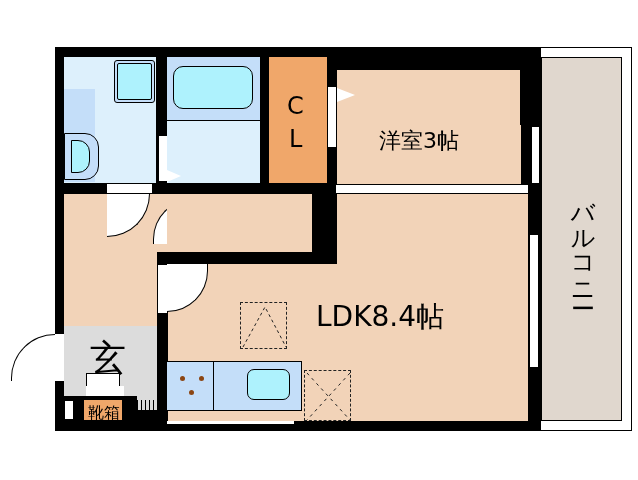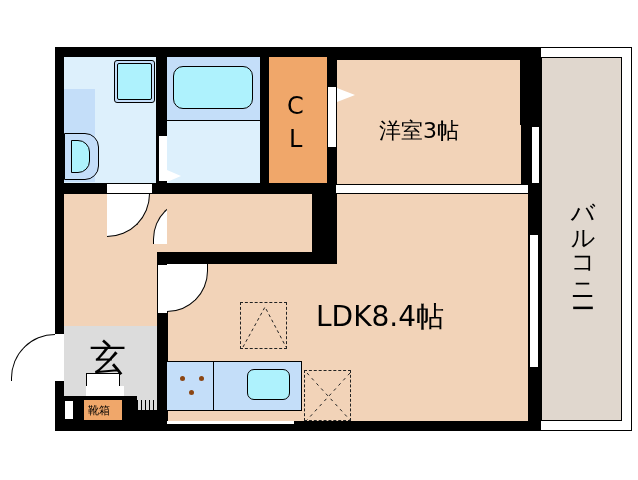--- a/index.html
+++ b/index.html
@@ -44,21 +44,21 @@
 <div class="abs room-wet2" style="left:167px;top:57px;width:93px;height:64px;border-bottom:1px solid #000;"></div>
 <div class="abs fixture" style="left:173px;top:66px;width:80px;height:43px;background:#aef2fd;border-radius:10px;"></div>
 <div class="abs white" style="left:159px;top:136px;width:8px;height:45px;"></div>
 <div class="abs" style="left:167px;top:170px;width:0;height:0;border-top:6px solid transparent;border-bottom:6px solid transparent;border-left:14px solid #fff;"></div>
 
 <div class="abs closet" style="left:269px;top:57px;width:58px;height:126px;">
   <div class="abs label" style="left:18px;top:35px;font-size:24px;">C</div>
   <div class="abs label" style="left:20px;top:68px;font-size:24px;">L</div>
 </div>
 
-<div class="abs room-wood" style="left:337px;top:60px;width:184px;height:140px;">
+<div class="abs room-wood" style="left:337px;top:70px;width:184px;height:140px;">
   <div class="abs label" style="left:42px;top:56px;font-size:22px;">洋室3帖</div>
 </div>
 <div class="abs wall" style="left:520px;top:57px;width:10px;height:68px;"></div>
 <div class="abs white" style="left:328px;top:87px;width:8px;height:60px;"></div>
 <div class="abs" style="left:337px;top:88px;width:0;height:0;border-top:7px solid transparent;border-bottom:7px solid transparent;border-left:18px solid #fff;"></div>
 <div class="abs white" style="left:531px;top:126px;width:9px;height:58px;border:1px solid #000;"></div>
 
 <div class="abs white" style="left:336px;top:184px;width:192px;height:10px;border-top:1px solid #000;border-bottom:1px solid #000;"></div>
 
 <div class="abs room-wood" style="left:64px;top:194px;width:103px;height:132px;"></div>
@@ -105,19 +105,19 @@
 <div class="abs white" style="left:167px;top:421px;width:127px;height:3px;"></div>
 
 <div class="abs white" style="left:529px;top:234px;width:10px;height:134px;border:1px solid #000;"></div>
 
 <div class="abs genkan" style="left:64px;top:326px;width:93px;height:84px;"></div>
 <div class="abs label" style="left:90px;top:334px;font-size:36px;">玄</div>
 <div class="abs white fixture" style="left:86px;top:373px;width:34px;height:13px;border-bottom:none;"></div>
 <div class="abs white" style="left:86px;top:386px;width:38px;height:10px;"></div>
 <div class="abs wall" style="left:64px;top:396px;width:73px;height:26px;"></div>
 <div class="abs closet" style="left:84px;top:400px;width:38px;height:20px;">
-  <span class="abs label" style="left:4px;top:3px;font-size:11px;">靴箱</span>
+  <span class="abs label" style="left:4px;top:3px;font-size:16px;">靴箱</span>
 </div>
 <div class="abs white" style="left:65px;top:401px;width:8px;height:18px;"></div>
 <div class="abs" style="left:133px;top:400px;width:24px;height:20px;background:repeating-linear-gradient(90deg,#000 0 1px,transparent 1px 4px);"></div>
 
 <div class="abs white" style="left:55px;top:334px;width:9px;height:47px;"></div>
 <div class="abs" style="left:11px;top:334px;width:44px;height:47px;border-top:1px solid #000;border-left:1px solid #000;border-radius:47px 0 0 0;"></div>
 
 </body></html>

